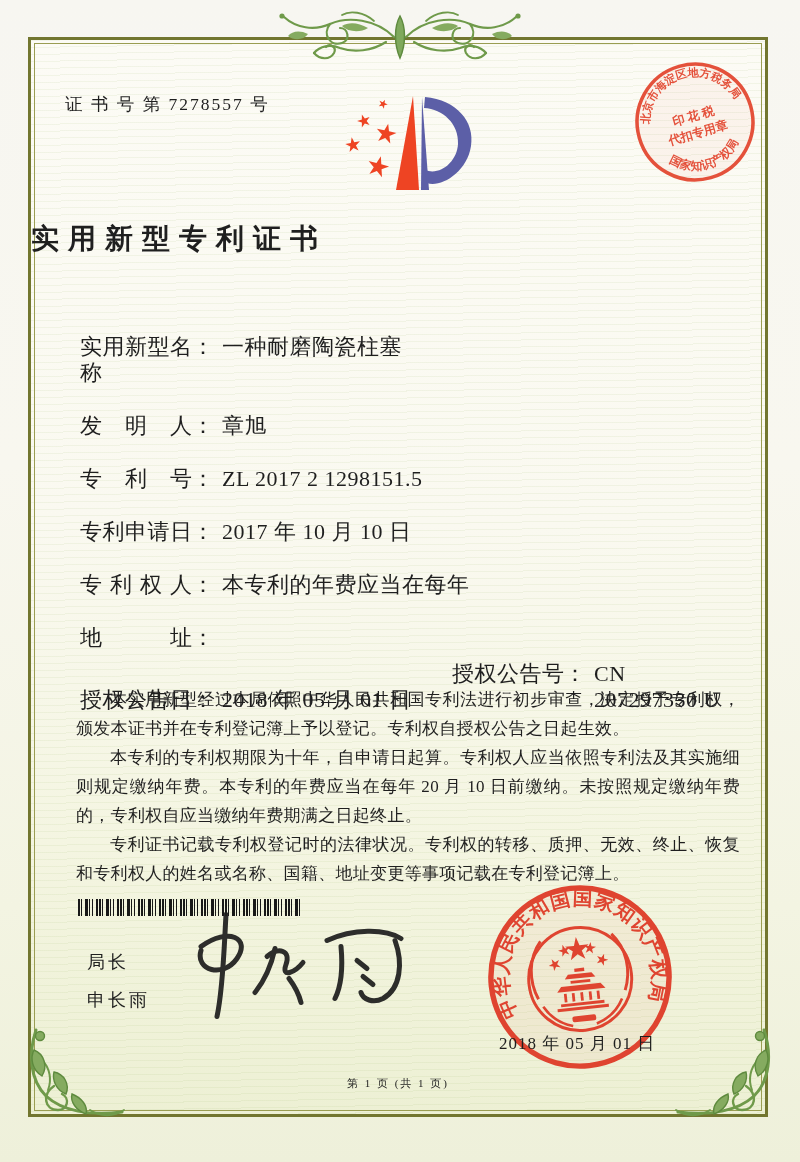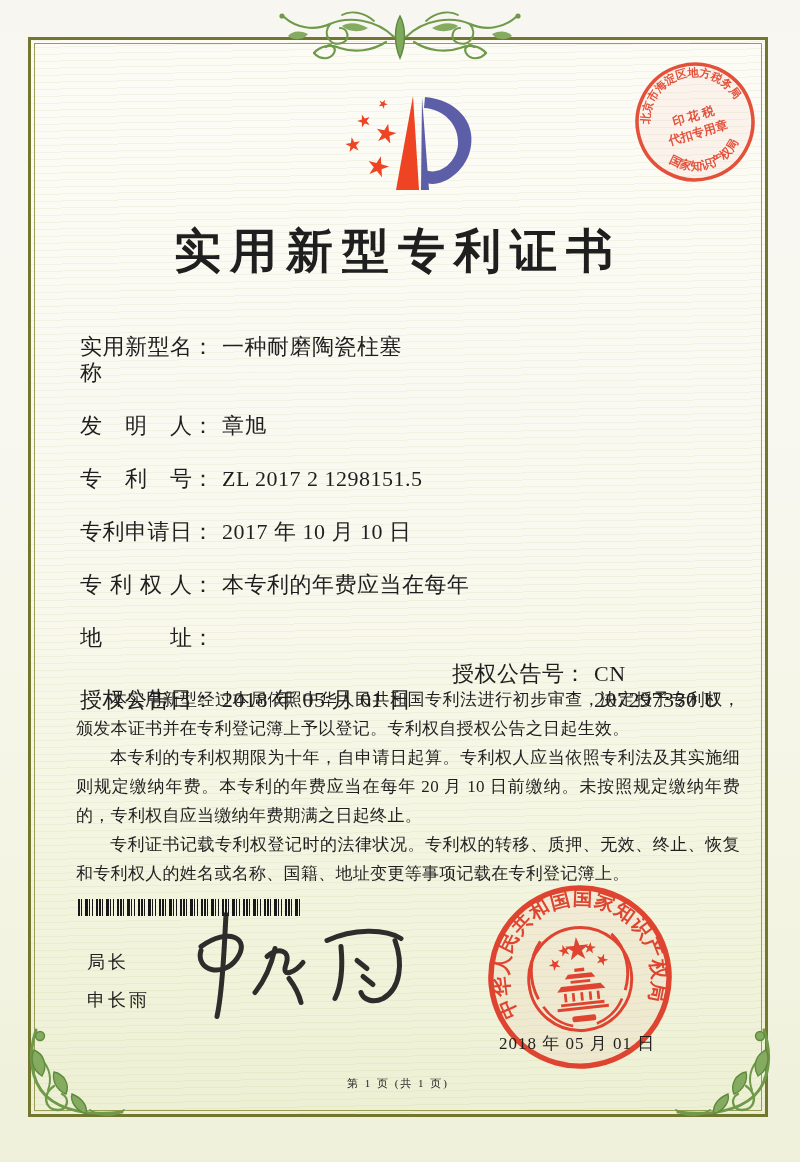--- a/index.html
+++ b/index.html
@@ -26,22 +26,22 @@
   }
   .abs { position:absolute; }
   
   .cert-no { left:34px; top:52px; font-size:17.5px; letter-spacing:2px; }
   
   .logo { left:50%; margin-left:-72px; top:48px; width:150px; height:115px; }
   
   .stamp { left:598px; top:16px; width:132px; height:132px; transform:rotate(-16deg); }
   
   .title {
-    left:0; right:0; top:180px; text-align:center;
-    font-size:47px; font-weight:bold; letter-spacing:9px; white-space:nowrap;
+    left:0; right:0; top:180px; 
+    font-size:28px; font-weight:bold; letter-spacing:9px; white-space:nowrap;
   }
   
   .fields { left:49px; top:294px; width:655px; font-size:22px; }
   .frow { display:flex; line-height:26px; margin-bottom:27px; align-items:flex-start; }
   .flabel {
     flex:none; display:inline-block; width:112px;
     text-align:justify; text-align-last:justify;
   }
   .fcolon { flex:none; margin-right:8px; }
   .fvalue { letter-spacing:0.5px; }
@@ -86,20 +86,21 @@
 <svg width="0" height="0" style="position:absolute" aria-hidden="true">
   <defs>
     <path id="star5" d="M0,-6 L1.35,-1.85 L5.71,-1.85 L2.18,0.71 L3.53,4.85 L0,2.29 L-3.53,4.85 L-2.18,0.71 L-5.71,-1.85 L-1.35,-1.85 Z"></path>
   </defs>
 </svg>
 
 <div class="page">
 
   <div class="cert">
 
+    <div class="abs cert-no">证 书 号 第 7278557 号</div>
 
     <svg class="abs logo" viewBox="0 0 150 115">
       <g fill="#ee4423">
         <use href="#star5" transform="translate(57,16) scale(0.8) rotate(25)"></use>
         <use href="#star5" transform="translate(38,33) scale(1.15) rotate(-18)"></use>
         <use href="#star5" transform="translate(60,46) scale(1.75) rotate(12)"></use>
         <use href="#star5" transform="translate(27,57) scale(1.3) rotate(-10)"></use>
         <use href="#star5" transform="translate(52,79) scale(1.85) rotate(15)"></use>
         <path d="M87,8 L93,102 L70,102 Z"></path>
       </g>

